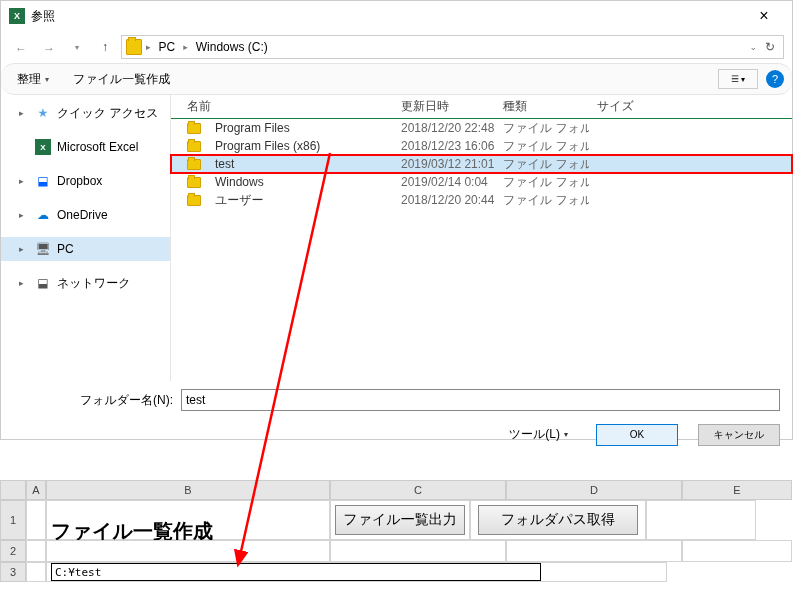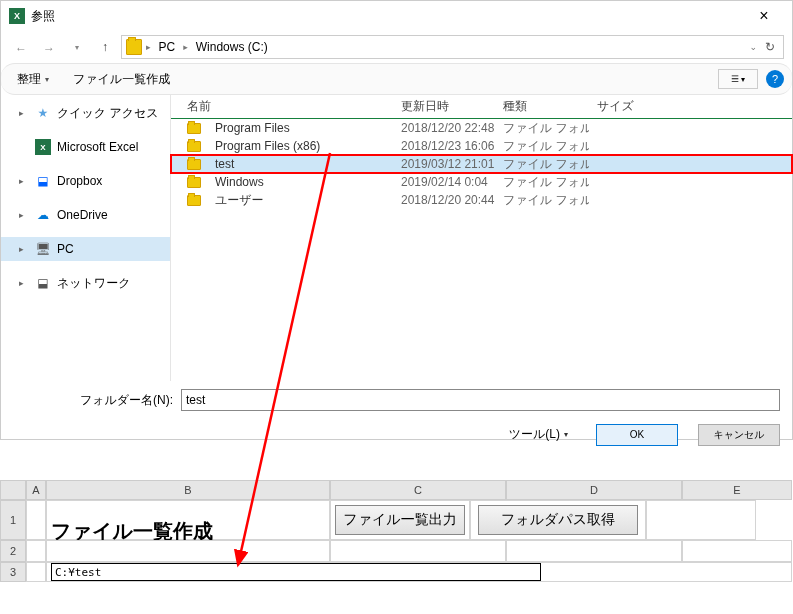--- a/index.html
+++ b/index.html
@@ -264,21 +264,21 @@
     <div class="sh-rowh">2</div>
     <div class="sh-cell" style="width:20px;"></div>
     <div class="sh-cell" style="width:284px;"></div>
     <div class="sh-cell" style="width:176px;"></div>
     <div class="sh-cell" style="width:176px;"></div>
     <div class="sh-cell" style="width:110px;"></div>
   </div>
   <div class="sh-row sh-r3">
     <div class="sh-rowh">3</div>
     <div class="sh-cell" style="width:20px;"></div>
-    <div class="sh-cell" style="width:746px; border:1px solid #d4d4d4;">
+    <div class="sh-cell" style="width:621px; border:1px solid #d4d4d4;">
       <div class="path-box">C:¥test</div>
     </div>
   </div>
 </div>
 
 <svg class="arrow-svg">
   <defs>
     <marker id="ah" markerWidth="8" markerHeight="8" refX="6" refY="3" orient="auto">
       <path d="M0,0 L7,3 L0,6 Z" fill="#ff0000"></path>
     </marker>

